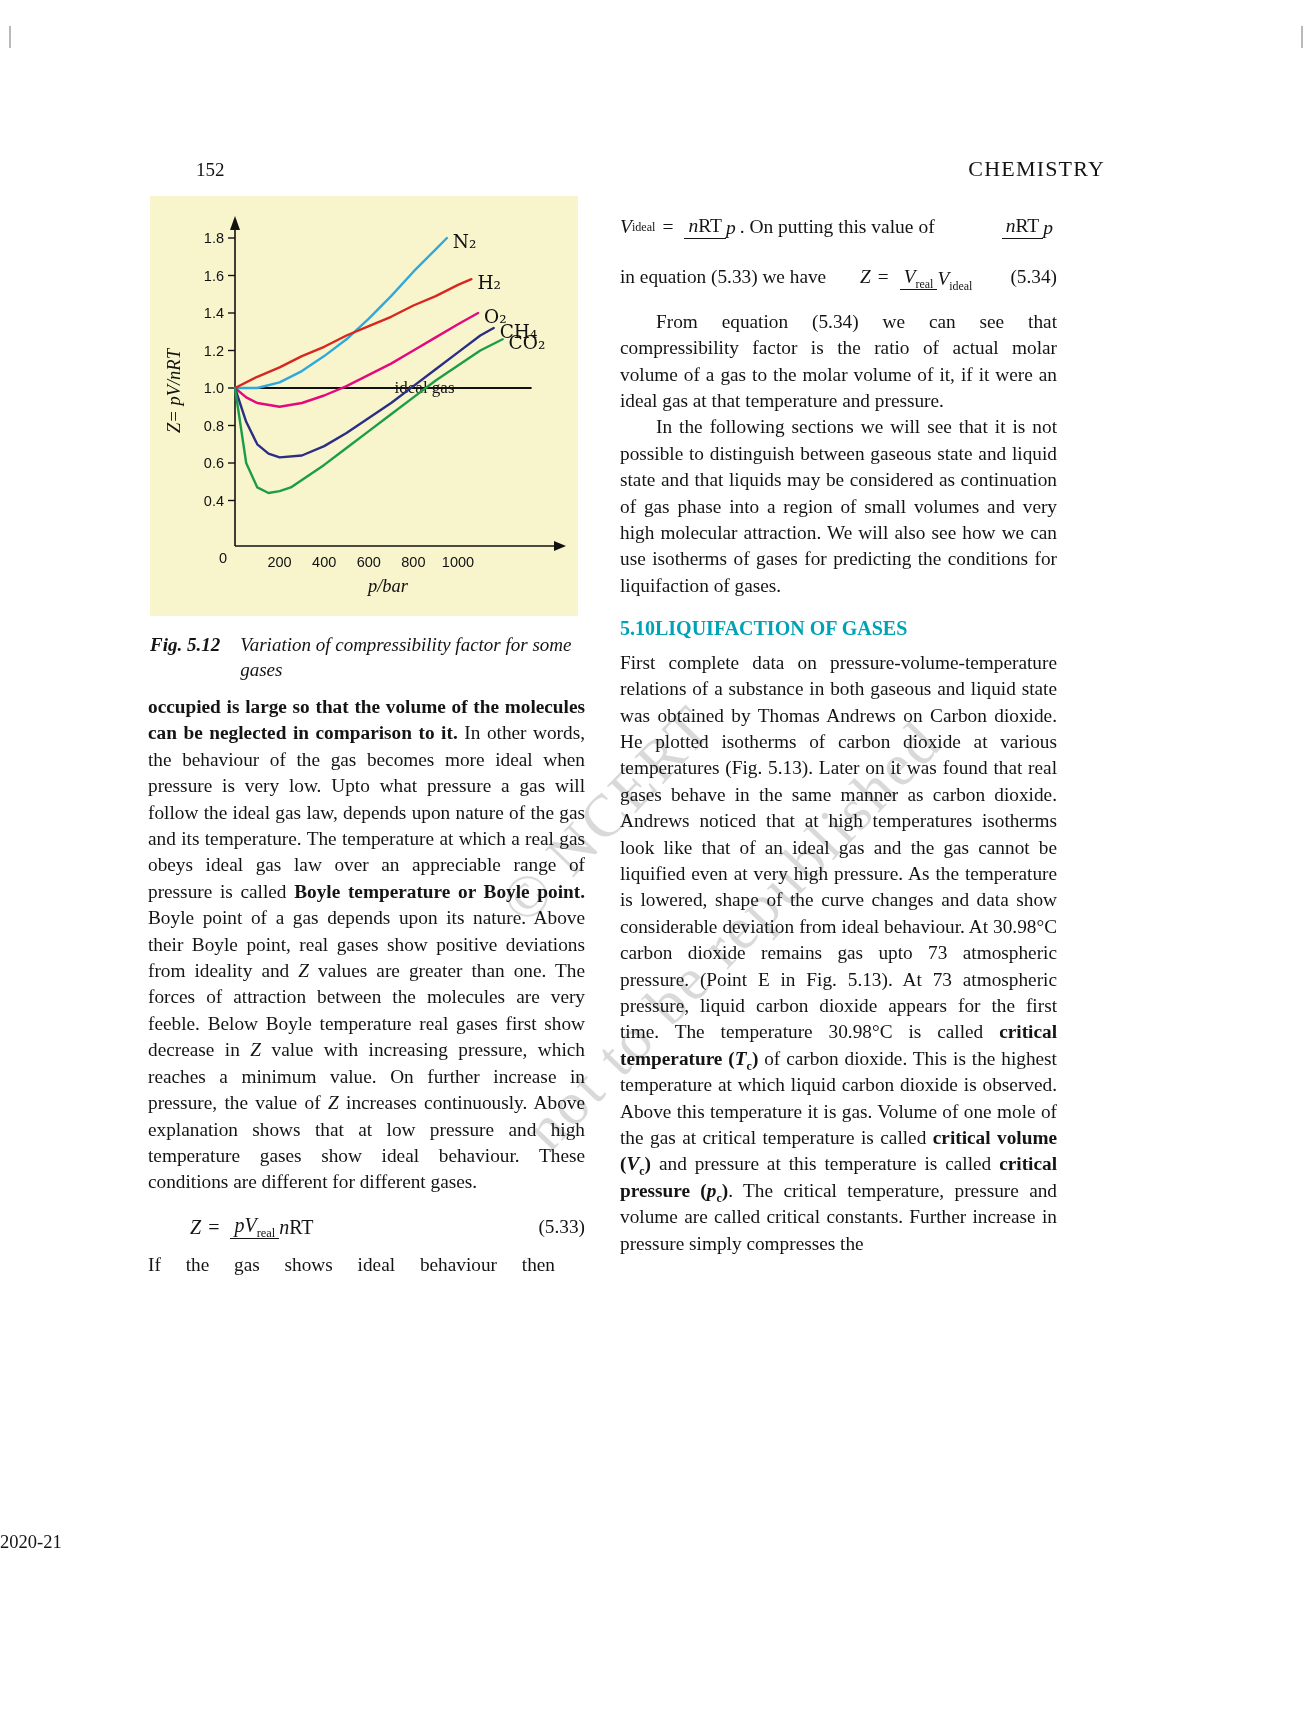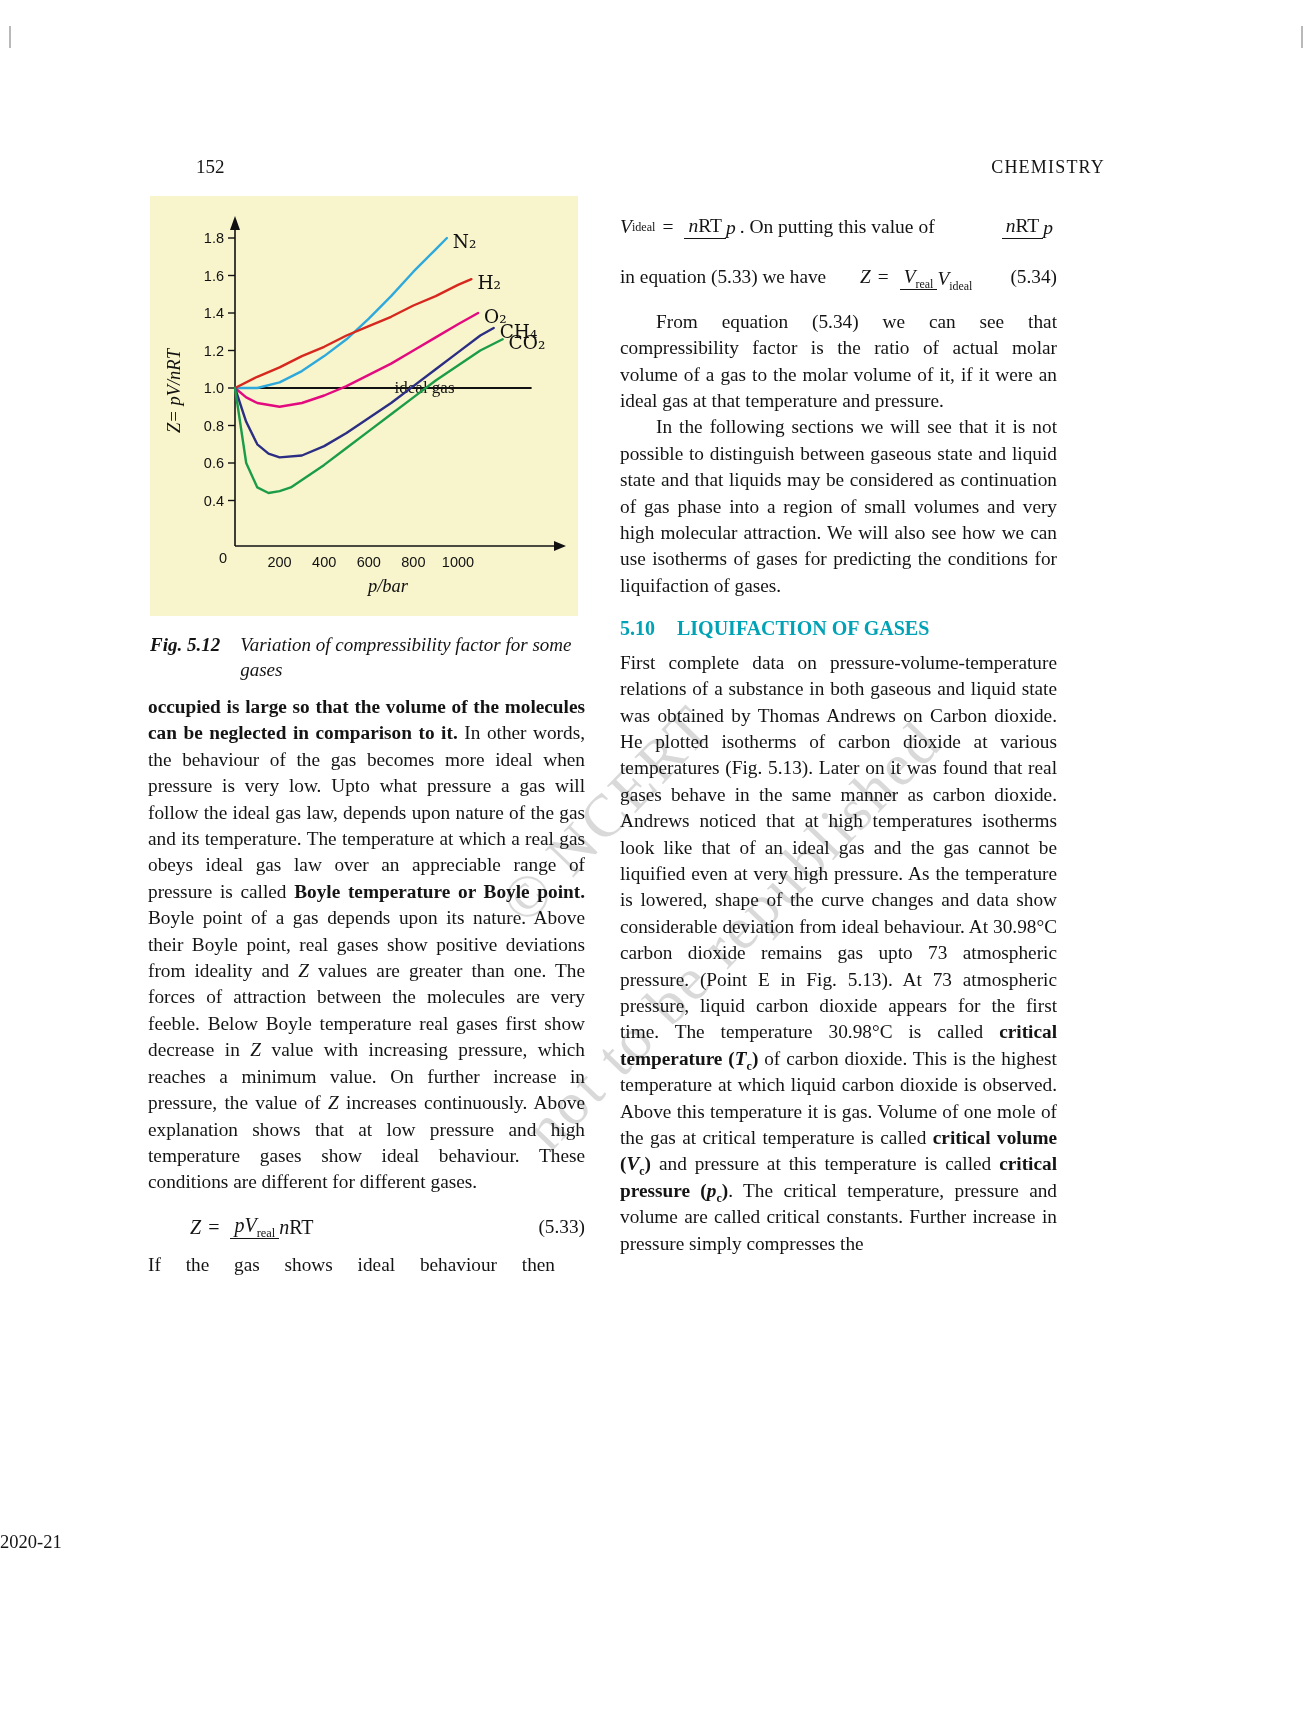--- a/index.html
+++ b/index.html
@@ -14,21 +14,21 @@
   .crop-mark { position:absolute; background:#b9b9b9; }
   .cm-tl { left:9px;  top:26px; width:2px; height:22px; }
   .cm-tr { left:1301px; top:26px; width:2px; height:22px; }
 
   .page-header {
     position:absolute; top:156px; left:148px; width:909px;
     display:flex; justify-content:space-between; align-items:baseline;
     font-size:19px;
     margin-left:48px;
   }
-  .header-right { font-size:18px; letter-spacing:1.2px; }
+  .header-right { font-size:22px; letter-spacing:1.2px; }
 
   .watermark {
     position:absolute; left:190px; top:700px; width:960px;
     transform:rotate(-46deg);
     text-align:center;
     color:rgba(128,128,128,0.30);
     font-size:60px; line-height:175px; letter-spacing:3px;
     pointer-events:none;
     z-index:0;
   }
@@ -75,21 +75,21 @@
   .eq-videal .grp { display:inline-flex; align-items:center; }
   .eq-row {
     display:flex; justify-content:space-between; align-items:center;
     margin:7px 0 18px; font-size:19.3px;
   }
   .eq-row .grp { display:inline-flex; align-items:center; }
 
   .stretched { word-spacing:20px; }
 
   .section-heading {
-    display:flex; gap:22px;
+    display:flex; 
     color:#00A2B5;
     font-size:20px; font-weight:bold;
     margin:16px 0 8px;
     font-family:"Liberation Serif", serif;
   }
 
   .page-footer {
     position:absolute; top:1532px; left:0; width:1312px;
     text-align:left; font-size:18.5px; z-index:1;
   }

